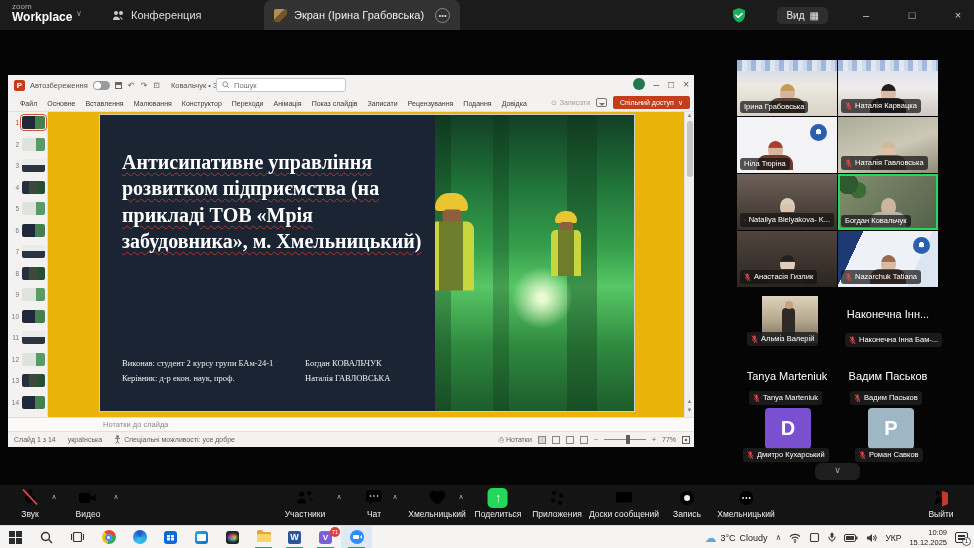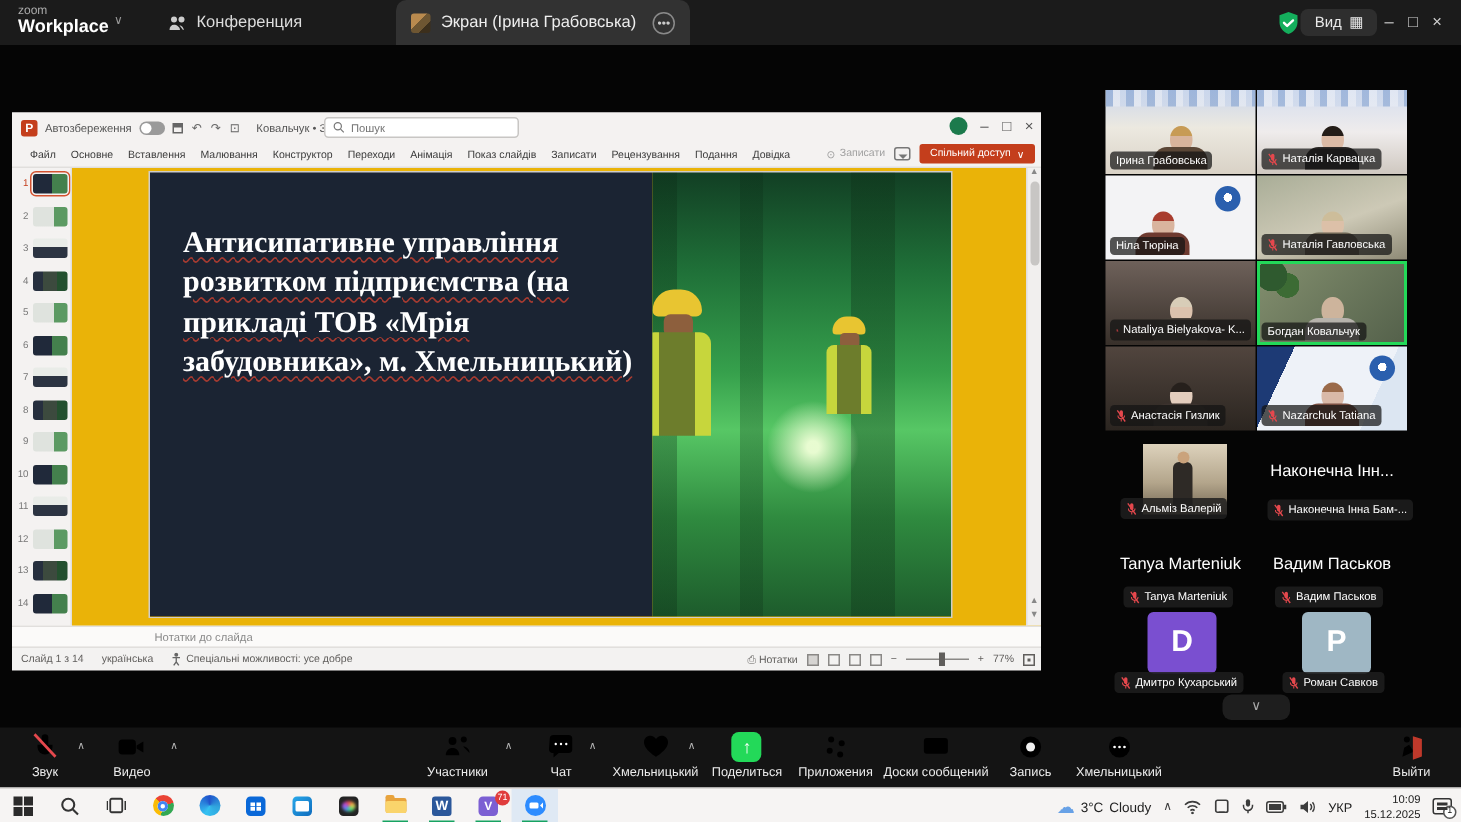--- a/index.html
+++ b/index.html
@@ -9,21 +9,21 @@
   
   .topbar{position:absolute;left:0;top:0;width:974px;height:30px;background:#1b1b1b;color:#ddd}
   .brand{position:absolute;left:12px;top:3px;line-height:1}
   .brand .b1{font-size:8px;color:#aaa}
   .brand .b2{font-size:12px;font-weight:bold;color:#fff}
   .brand-chev{position:absolute;left:76px;top:9px;color:#999;font-size:8px}
   .tab-meeting{position:absolute;left:100px;top:0;height:30px;display:flex;align-items:center;gap:6px;padding:0 12px;color:#ddd;font-size:11px}
   .tab-screen{position:absolute;left:264px;top:0;height:30px;display:flex;align-items:center;gap:7px;padding:0 10px;background:#323232;border-radius:7px 7px 0 0;color:#eee;font-size:11px}
   .mini-shot{width:13px;height:13px;border-radius:2px;background:linear-gradient(135deg,#b98a4e 0 40%,#6e5632 40% 70%,#3c2f1c 70%)}
   .tab-ellipsis{width:15px;height:15px;border:1px solid #8a8a8a;border-radius:50%;color:#ccc;font-size:8px;line-height:13px;text-align:center;margin-left:4px}
-  .topbar-right{position:absolute;right:8px;top:0;height:30px;display:flex;align-items:center;gap:0}
+  .topbar-right{position:absolute;right:8px;top:0;height:30px;display:flex;align-items:center;gap:30px}
   .view-pill{display:flex;align-items:center;gap:5px;background:#2e2e2e;border-radius:5px;padding:3px 9px;font-size:10px;color:#e8e8e8}
   .wc{color:#cfcfcf;font-size:11px;width:16px;text-align:center}
 
   
   .ppt{position:absolute;left:8px;top:75px;width:686px;height:372px;background:#f4f2f1;font-family:"Liberation Sans",sans-serif}
   .ppt-titlebar{position:relative;height:20px;background:#f4f2f1;display:flex;align-items:center;gap:5px;padding:0 6px;font-size:7.5px;color:#555}
   .ppt-logo{width:11px;height:11px;border-radius:2px;background:#c43e1c;color:#fff;font-size:8px;font-weight:bold;text-align:center;line-height:11px}
   .ppt-logo::after{content:"P"}
   .toggle{width:17px;height:9px;border-radius:5px;background:#9a9a9a;position:relative}
   .toggle::after{content:"";position:absolute;left:1px;top:1px;width:7px;height:7px;border-radius:50%;background:#fff}
@@ -301,20 +301,30 @@
         <div class="thumb-row">
             <span class="num">14</span>
             <span class="thumb"></span>
           </div>
       </div>
 
       <div class="workspace">
         <div class="canvas">
           <div class="slide-dark">
             <div class="slide-title">Антисипативне управління розвитком підприємства (на прикладі ТОВ «Мрія забудовника», м. Хмельницький)</div>
+            <div class="slide-credits">
+              <div class="c1">
+                <div>Виконав: студент 2 курсу групи БАм-24-1</div>
+                <div>Керівник: д-р екон. наук, проф.</div>
+              </div>
+              <div class="c2">
+                <div>Богдан КОВАЛЬЧУК</div>
+                <div>Наталія ГАВЛОВСЬКА</div>
+              </div>
+            </div>
           </div>
           <div class="slide-photo">
             <div class="flare"></div>
             <div class="worker w1">
                 <div class="helmet"></div>
                 <div class="face"></div>
                 <div class="vest"></div>
               </div>
             <div class="worker w2">
                 <div class="helmet"></div>

